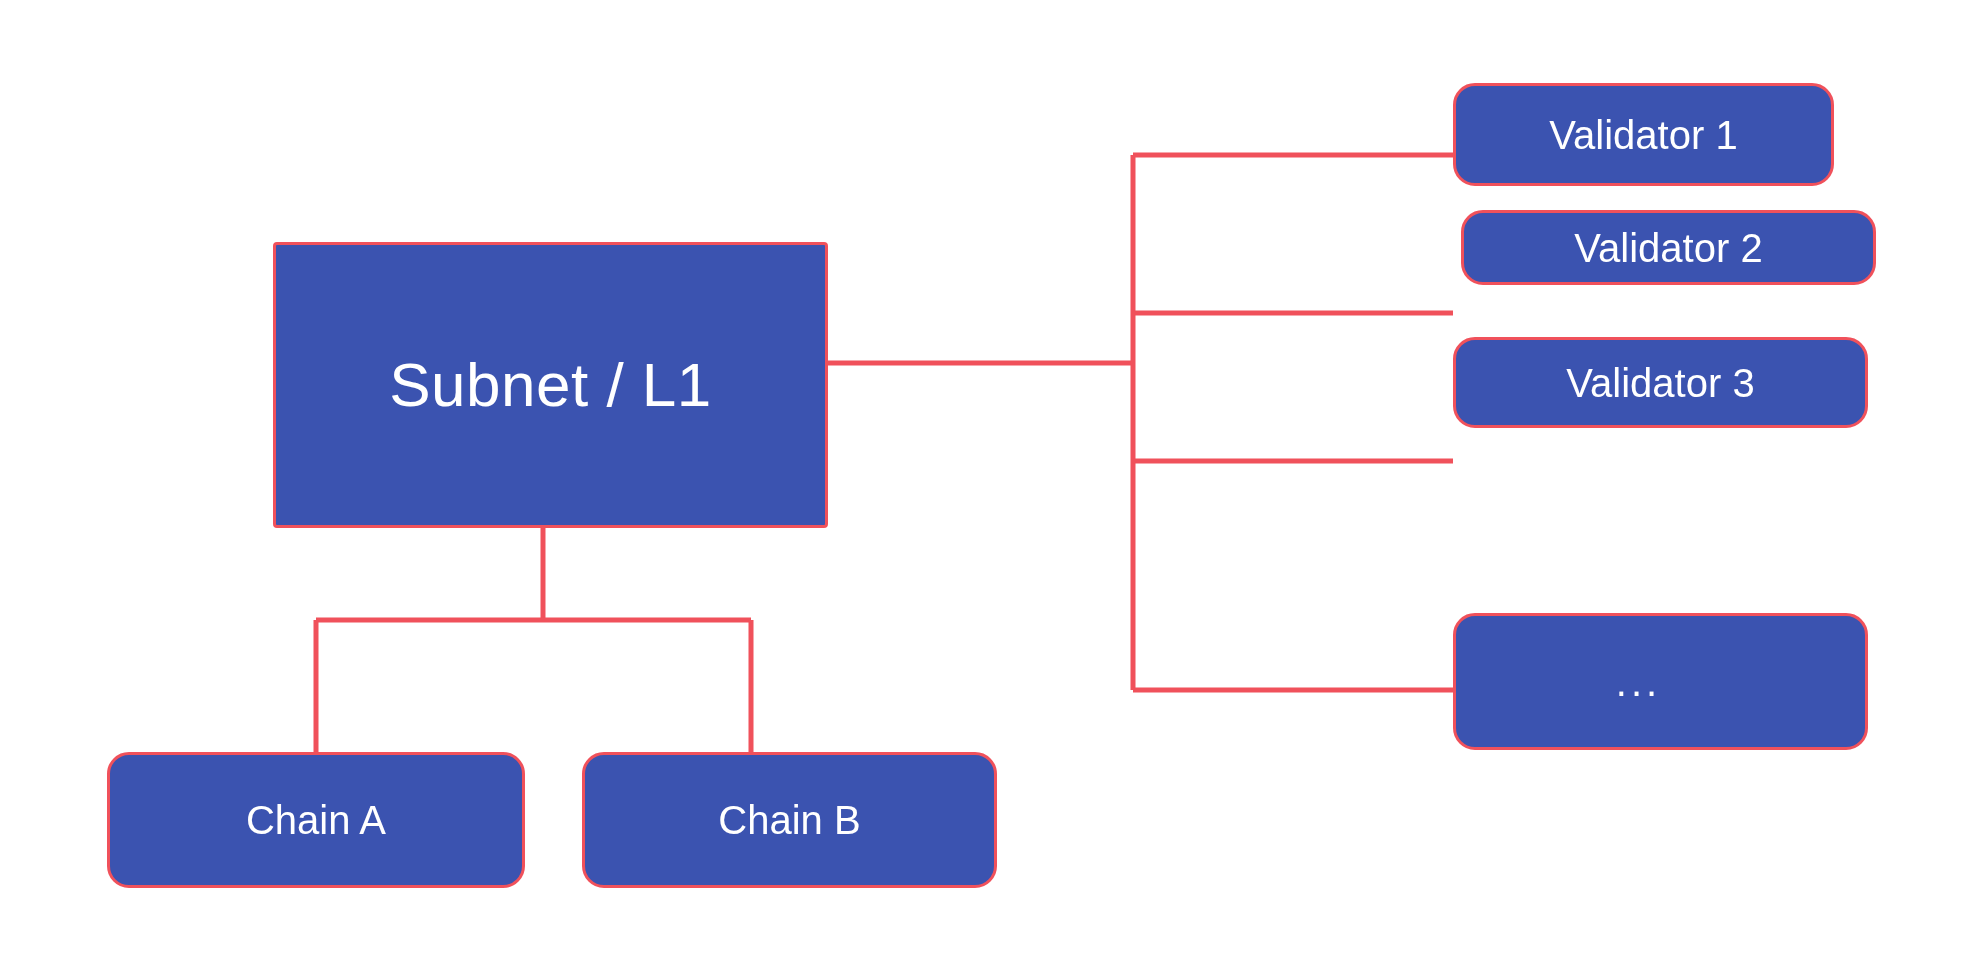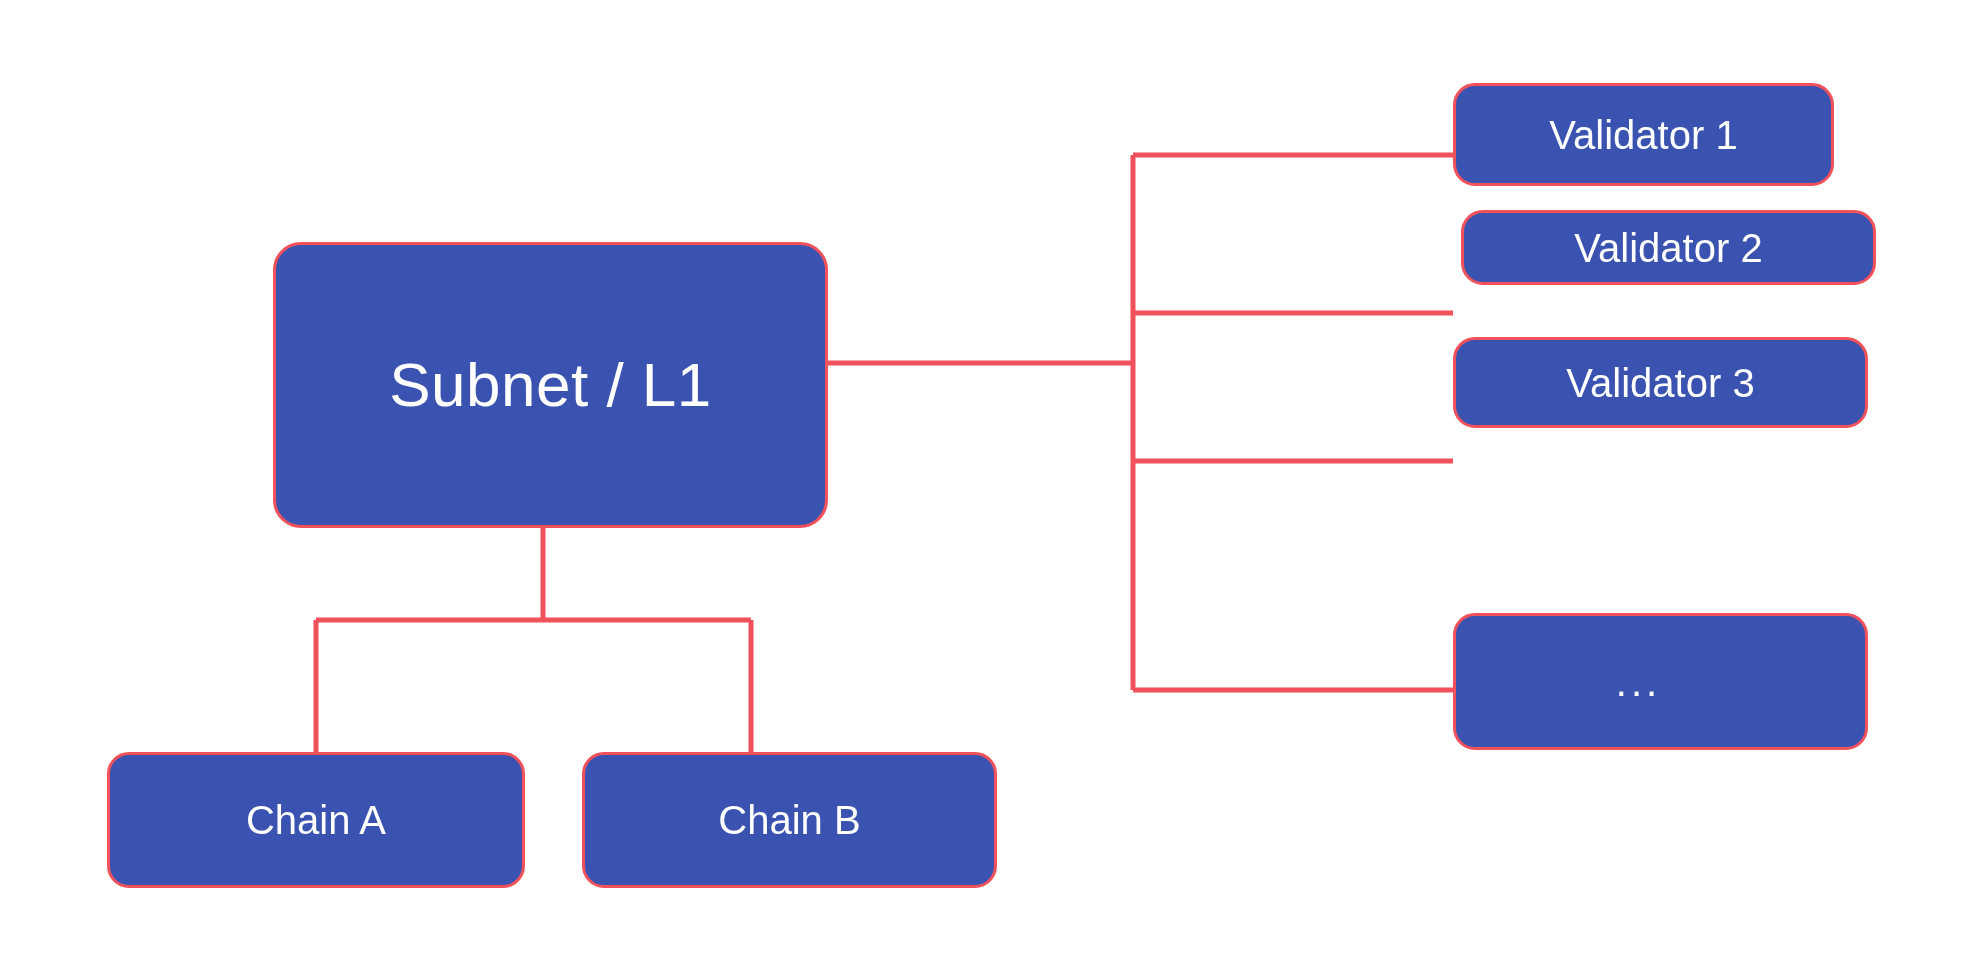--- a/index.html
+++ b/index.html
@@ -42,21 +42,21 @@
     user-select: none;
   }
   .node-label {
     display: block;
     color: #ffffff;
   }
 
   
   #node-subnet {
     left: 273px;  top: 242px;  width: 555px;  height: 286px;
-    border-radius: 28px;
+    border-radius: 4px;
   }
   #node-subnet .node-label { font-size: 62px; font-weight: 400; letter-spacing: 0.5px; }
 
   #node-chain-a { left: 107px; top: 752px; width: 418px; height: 136px; }
   #node-chain-b { left: 582px; top: 752px; width: 415px; height: 136px; }
   #node-chain-a .node-label,
   #node-chain-b .node-label { font-size: 40px; }
 
   #node-validator-1 { left: 1453px; top: 83px;  width: 381px; height: 103px; }
   #node-validator-2 { left: 1453px; top: 210px; width: 415px; height: 75px; margin-left: 8px; }

